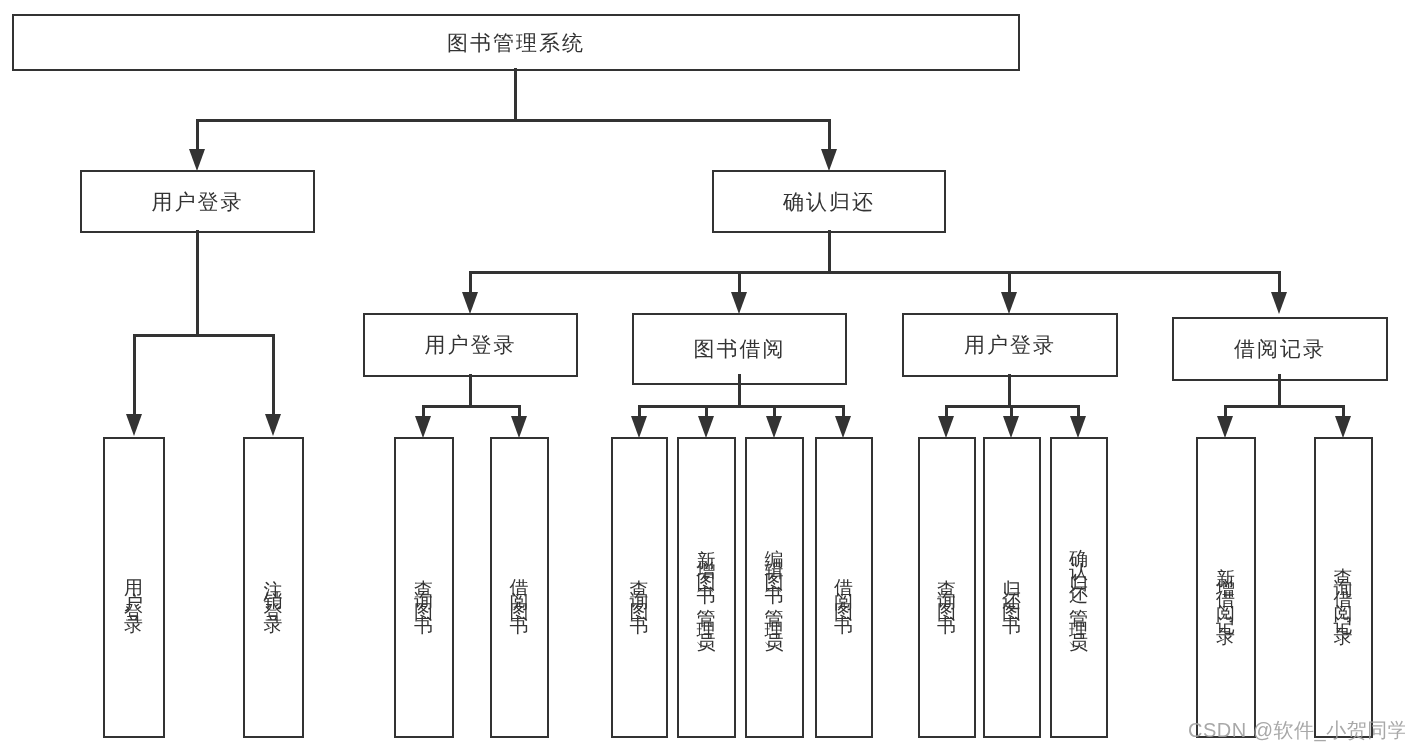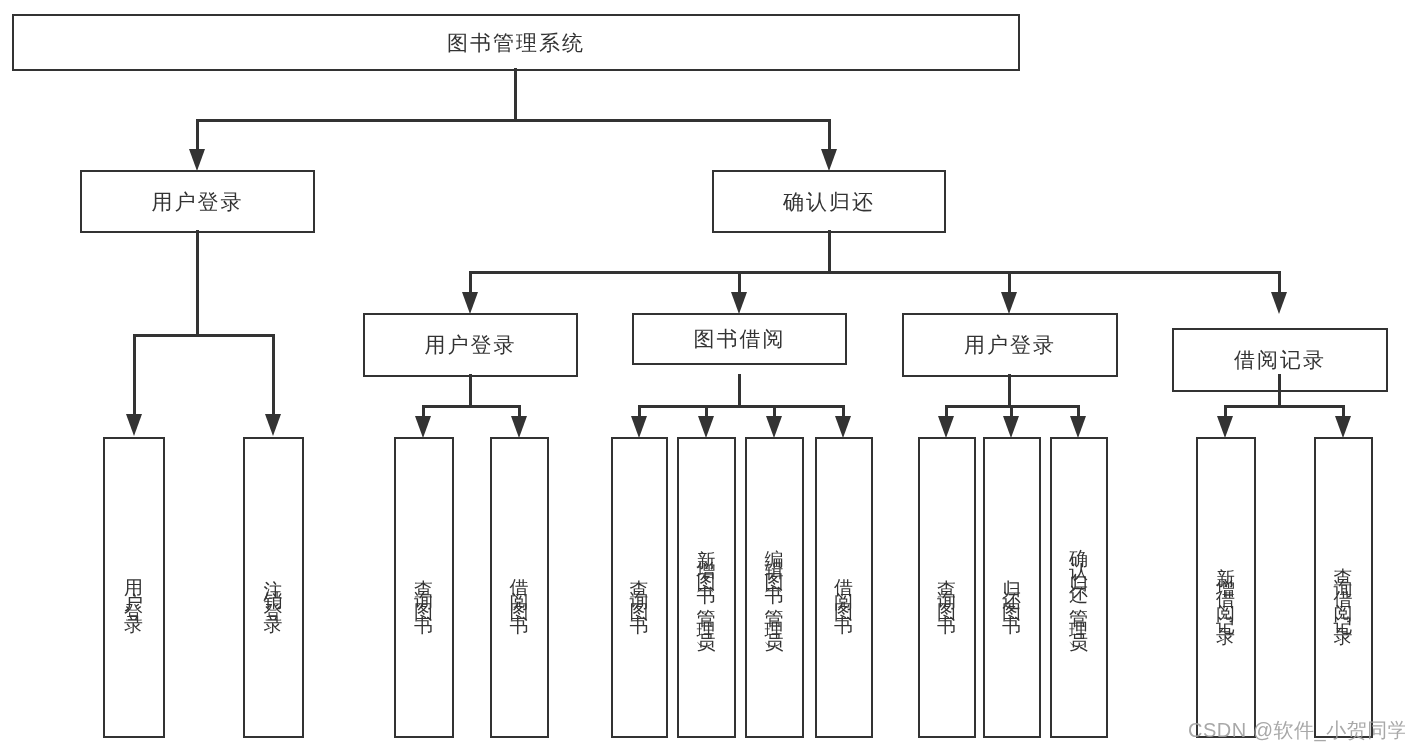--- a/index.html
+++ b/index.html
@@ -107,27 +107,27 @@
   <div class="vline" style="left:738px;top:271px;height:24px"></div>
   <div class="arrow" style="left:731px;top:292px"></div>
   <div class="vline" style="left:1008px;top:271px;height:24px"></div>
   <div class="arrow" style="left:1001px;top:292px"></div>
   <div class="vline" style="left:1278px;top:271px;height:24px"></div>
   <div class="arrow" style="left:1271px;top:292px"></div>
 
   <div class="box" style="left:363px;top:313px;width:215px;height:64px">
     <span class="hlabel">用户登录</span>
   </div>
-  <div class="box" style="left:632px;top:313px;width:215px;height:52px">
+  <div class="box" style="left:632px;top:313px;width:215px;height:72px">
     <span class="hlabel">图书借阅</span>
   </div>
   <div class="box" style="left:902px;top:313px;width:216px;height:64px">
     <span class="hlabel">用户登录</span>
   </div>
-  <div class="box" style="left:1172px;top:328px;width:216px;height:64px">
+  <div class="box" style="left:1172px;top:317px;width:216px;height:64px">
     <span class="hlabel">借阅记录</span>
   </div>
 
   <div class="vline" style="left:469px;top:374px;height:34px"></div>
   <div class="hline" style="left:422px;top:405px;width:99px"></div>
   <div class="vline" style="left:422px;top:405px;height:14px"></div>
   <div class="arrow" style="left:415px;top:416px"></div>
   <div class="vline" style="left:518px;top:405px;height:14px"></div>
   <div class="arrow" style="left:511px;top:416px"></div>
 

